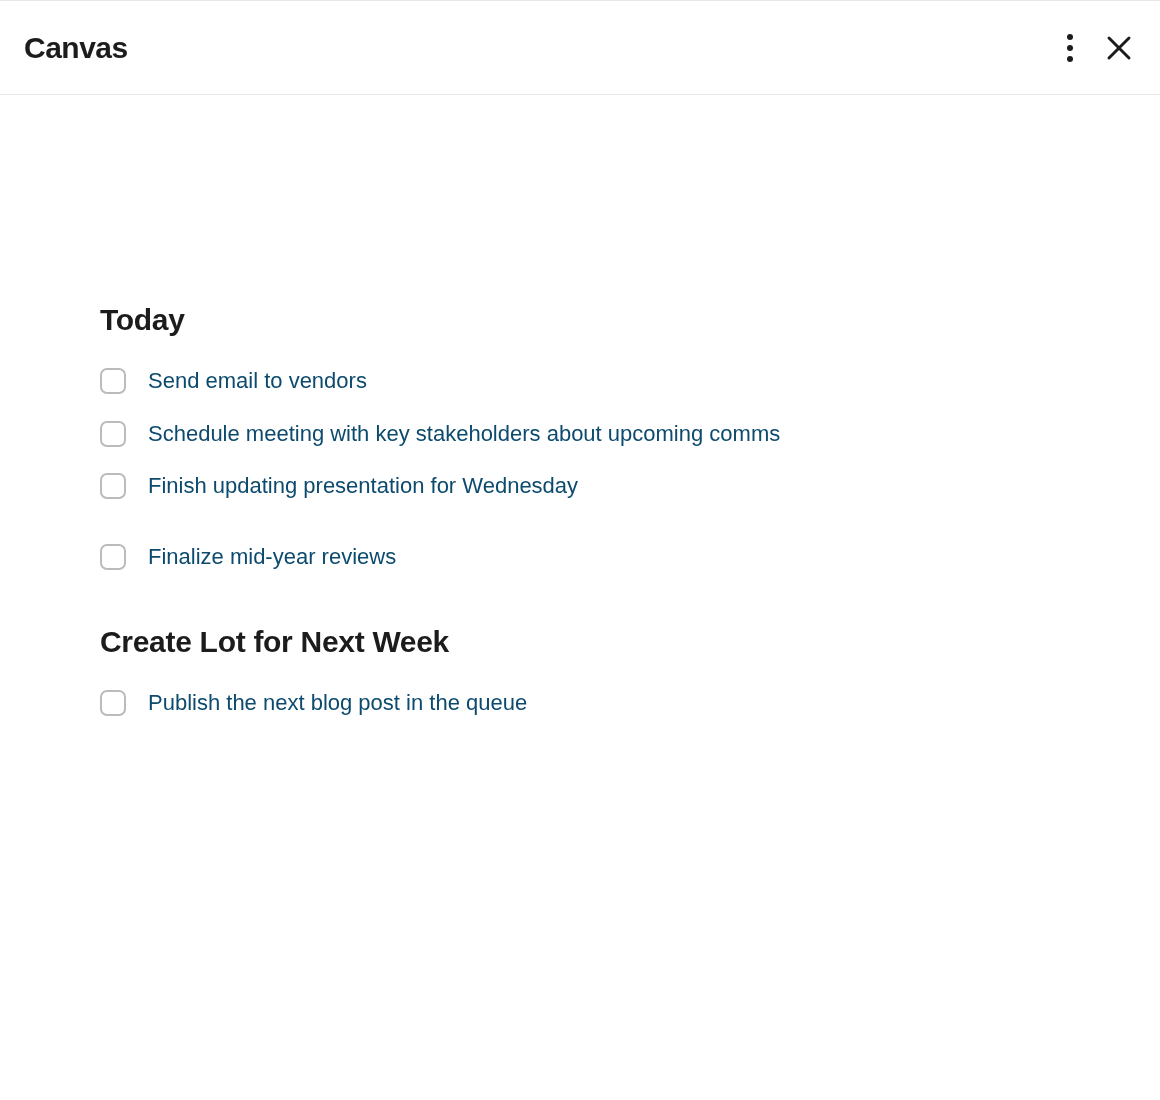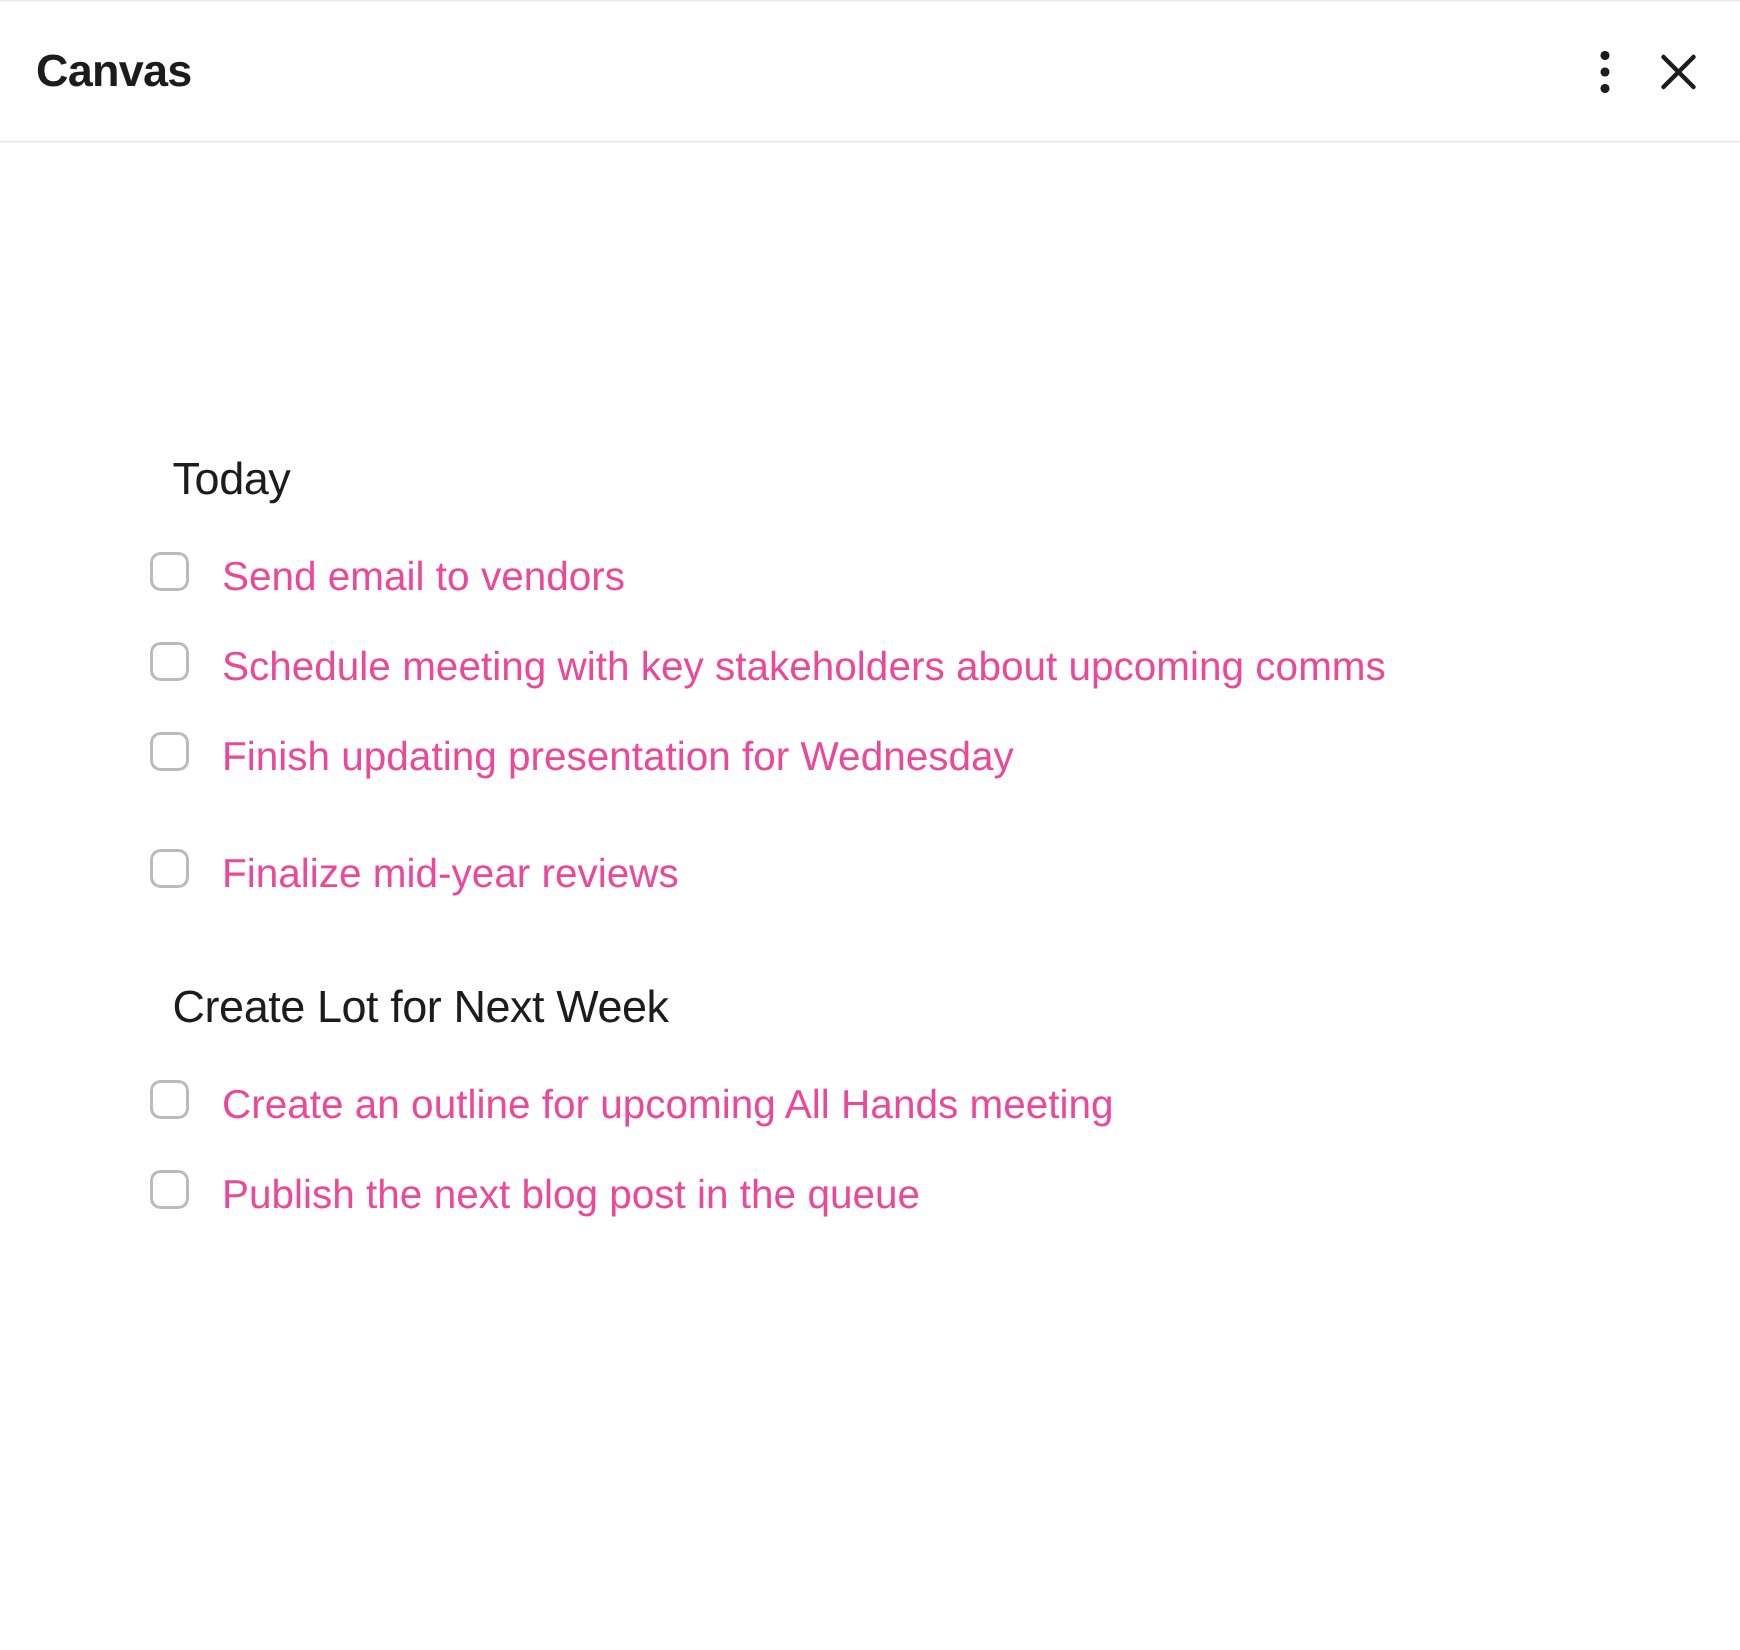--- a/index.html
+++ b/index.html
@@ -83,24 +83,23 @@
       background: none;
       border: none;
       cursor: pointer;
       color: #616061;
       display: flex;
       align-items: center;
       justify-content: center;
     }
     .section-heading {
       font-size: 30px;
-      font-weight: 400;
+      font-weight: 700;
       margin-top: 42px;
       letter-spacing: -0.3px;
-      margin-left: 15px;
     }
     .section-heading.first {
       margin-top: 28px;
     }
     .check-list {
       list-style: none;
       margin-top: 18px;
     }
     .check-item {
       display: flex;
@@ -112,23 +111,23 @@
       flex-shrink: 0;
       width: 26px;
       height: 26px;
       border: 2px solid #bbb;
       border-radius: 7px;
       background: #fff;
       cursor: pointer;
       margin-top: 3px;
     }
     .check-text {
-      font-size: 27px;
+      font-size: 22px;
       line-height: 1.48;
-      color: #ec4899;
+      color: #0c4a6e;
       font-weight: 400;
     }
   </style>
 </head>
 <body>
 
 <div class="header">
   <div class="header-title">Canvas</div>
   <div class="header-actions">
     <button class="icon-button">
@@ -170,21 +169,17 @@
     <li class="check-item">
       <button class="checkbox"></button>
       <span class="check-text">Finalize mid-year reviews</span>
     </li>
   </ul>
 
   <h2 class="section-heading">Create Lot for Next Week</h2>
   <ul class="check-list">
     <li class="check-item">
       <button class="checkbox"></button>
-      <span class="check-text">Create an outline for upcoming All Hands meeting</span>
-    </li>
-    <li class="check-item">
-      <button class="checkbox"></button>
       <span class="check-text">Publish the next blog post in the queue</span>
     </li>
   </ul>
 
 </div>
 
 </body></html>

